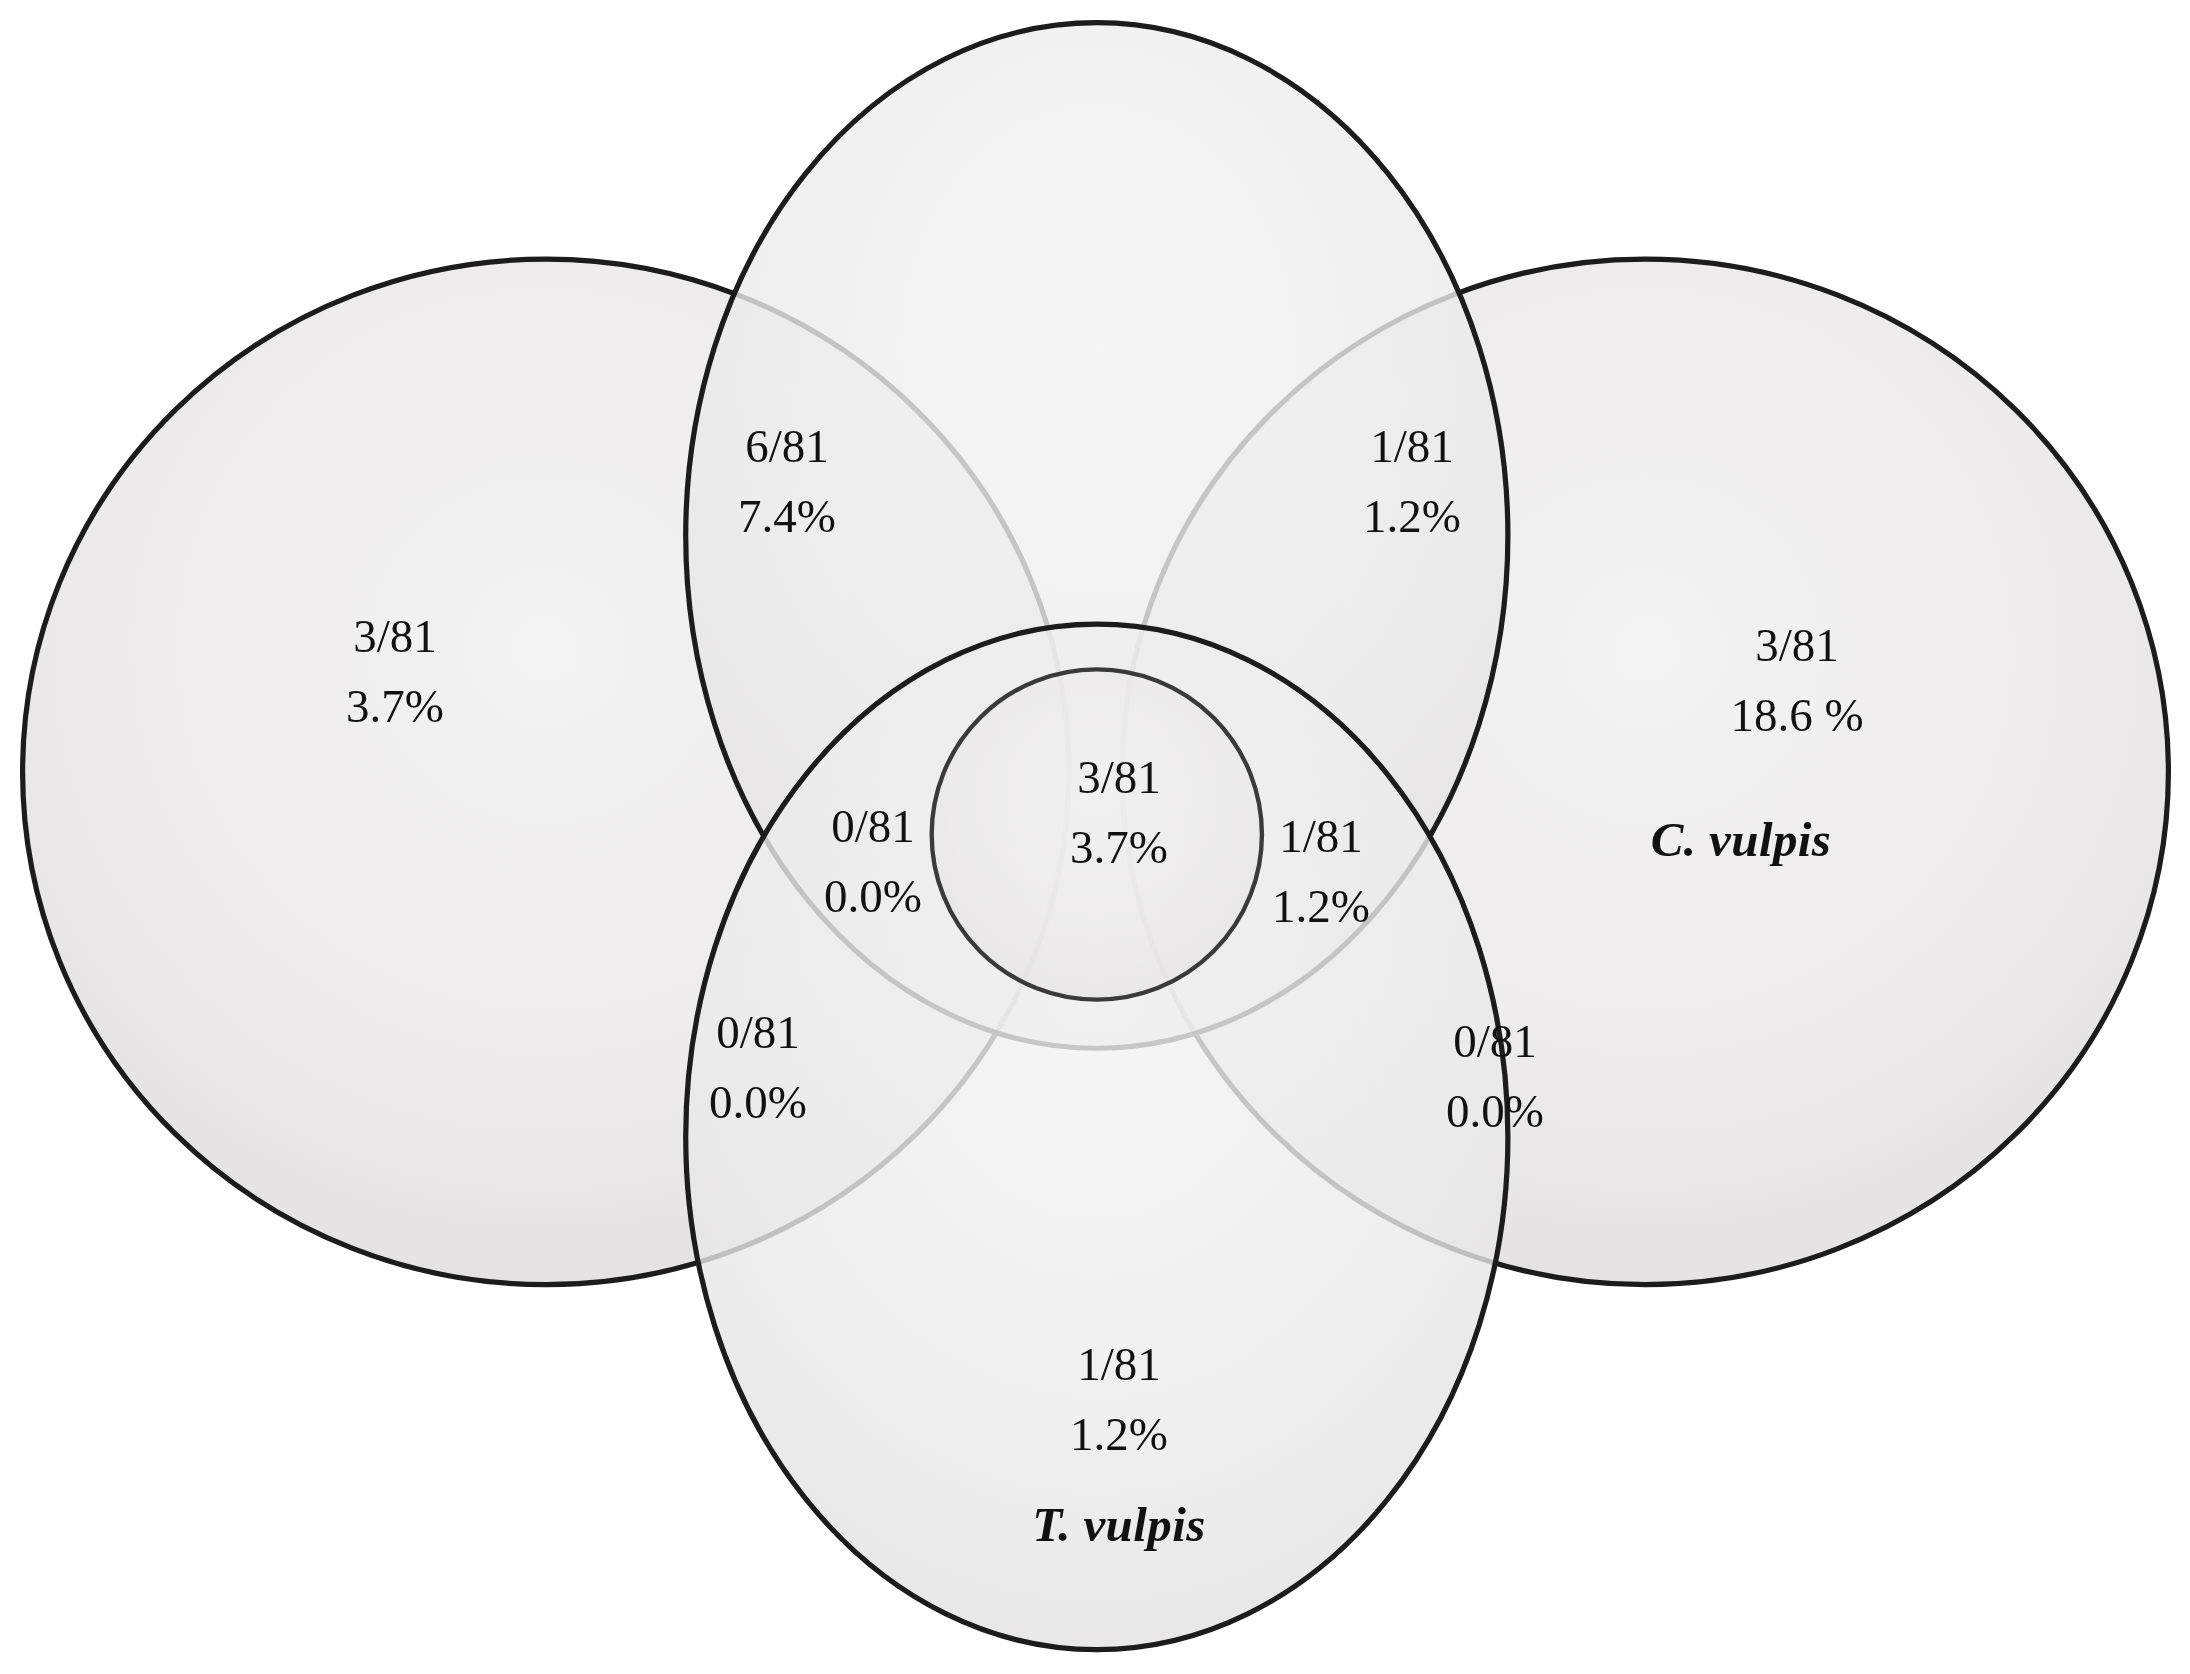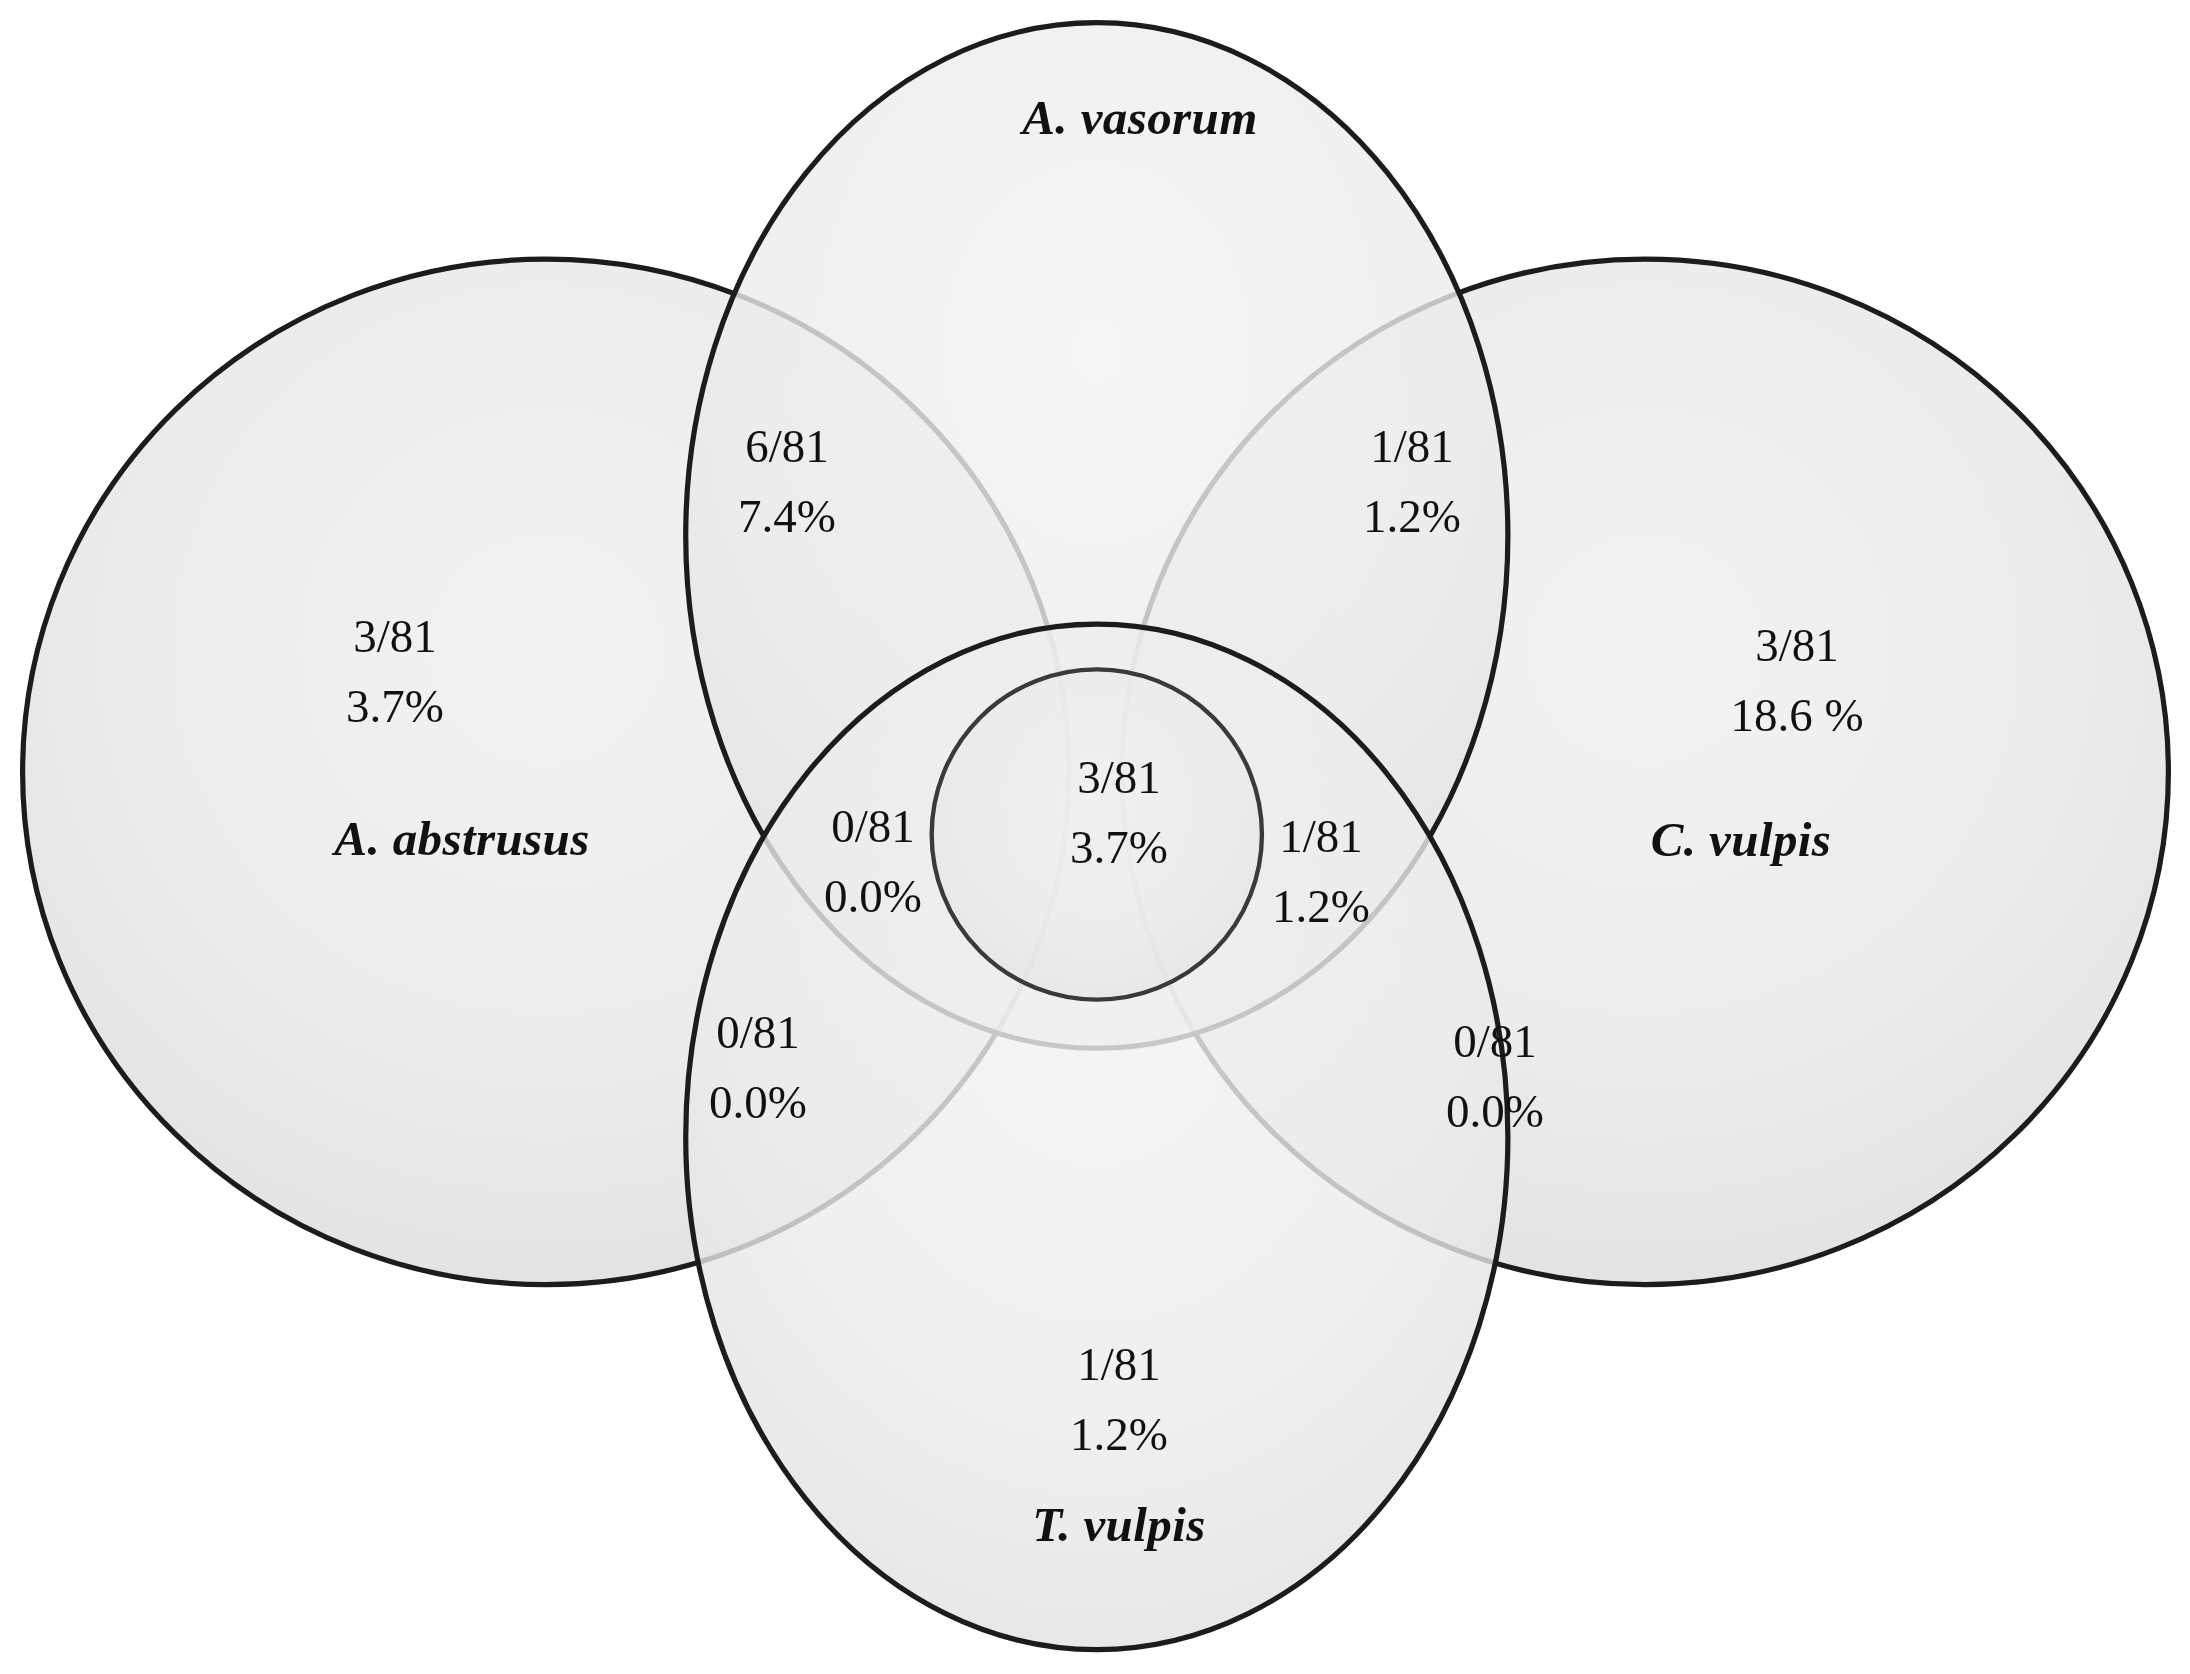--- a/index.html
+++ b/index.html
@@ -90,23 +90,21 @@
 
     <g>
       <ellipse cx="628" cy="888" rx="602" ry="590" fill="url(#gradLeft)" fill-opacity="0.93" stroke="#1c1c1c" stroke-width="6"></ellipse>
       <ellipse cx="1893" cy="888" rx="602" ry="590" fill="url(#gradRight)" fill-opacity="0.93" stroke="#1c1c1c" stroke-width="6"></ellipse>
       <ellipse cx="1262" cy="616" rx="473" ry="590" fill="url(#gradTop)" fill-opacity="0.80" stroke="#1c1c1c" stroke-width="6"></ellipse>
       <ellipse cx="1262" cy="1308" rx="473" ry="590" fill="url(#gradBottom)" fill-opacity="0.80" stroke="#1c1c1c" stroke-width="6"></ellipse>
       <circle cx="1262" cy="960" r="190" fill="url(#gradCenter)" fill-opacity="0.55" stroke="#3a3a3a" stroke-width="5"></circle>
     </g>
   </svg>
 
-  <div class="label set-name" style="left:462px; top:839px;">A. abstrusus</div>
 
-  <div class="label set-name" style="left:1140px; top:118px;">A. vasorum</div>
 
   <div class="label set-name" style="left:1741px; top:840px;">C. vulpis</div>
 
   <div class="label set-name" style="left:1119px; top:1525px;">T. vulpis</div>
 
   <div class="label count-block" style="left:395px; top:671px;">
     <span class="frac">3/81</span>
     <span class="pct">3.7%</span>
   </div>
 

